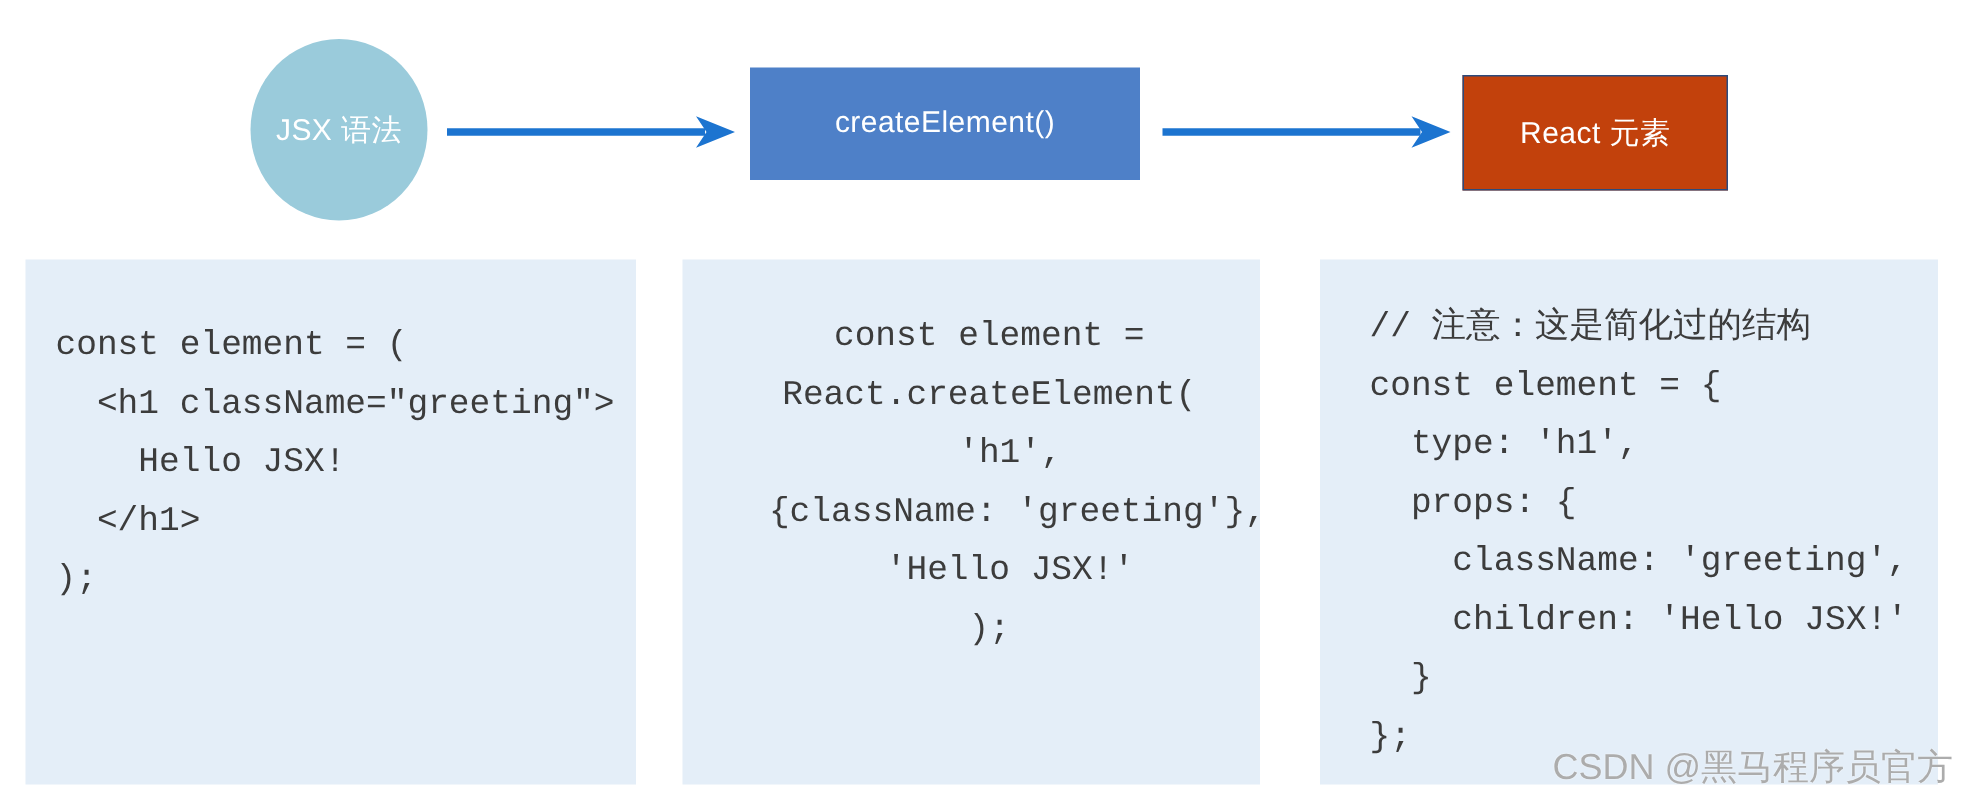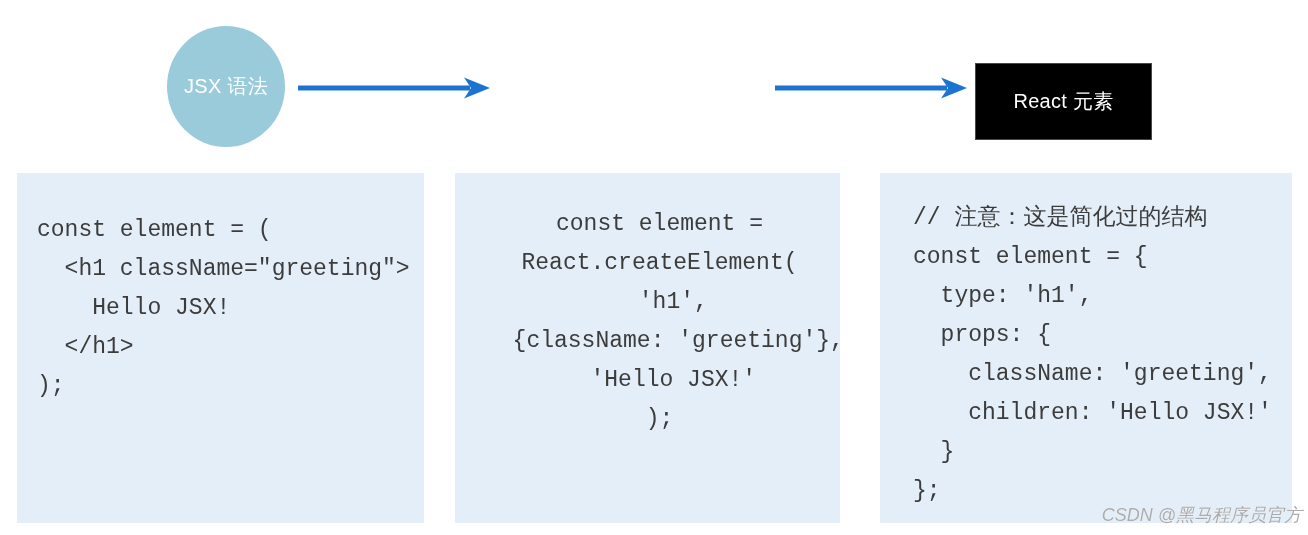--- a/index.html
+++ b/index.html
@@ -28,23 +28,23 @@
     width: 118px; height: 121px;
     background: #9ACBDB;
     border-radius: 50%;
   }
   .node-mid {
     left: 500px; top: 45px;
     width: 260px; height: 75px;
     background: #4E80C8;
   }
   .node-dark {
-    left: 975px; top: 63px;
+    left: 975px; top: 50px;
     width: 177px; height: 77px;
-    background: #000000;
+    background: #c2410c;
     border: 1px solid #2C4A7C;
     box-sizing: border-box;
   }
 
   
   .arrow { position: absolute; width: 196px; height: 24px; }
   .arrow-1 { left: 296px; top: 76px; }
   .arrow-2 { left: 773px; top: 76px; }
   .arrow line { stroke: #1C74D0; stroke-width: 5; }
   .arrow path { fill: #1C74D0; }
@@ -66,40 +66,42 @@
   }
   .code-1 { left: 17px;  width: 407px; padding: 38px 6px 0 20px; }
   .code-2 { left: 455px; width: 385px; padding: 32px 6px 0 30px; text-align: center; }
   .code-3 { left: 880px; width: 412px; padding: 26px 15px 0 33px; }
 
   
   .watermark {
     position: absolute;
     right: 6px;
     bottom: 8px;
-    font-size: 18px;
+    font-size: 24px;
     color: #ACACAC;
     text-shadow: 0 0 1px #ffffff;
-    font-style: italic;
   }
 </style>
 </head>
 <body>
 
 <div class="canvas">
 
   <div class="node node-ellipse">
     <span>JSX 语法</span>
   </div>
 
   <svg class="arrow arrow-1" viewBox="0 0 196 24" aria-hidden="true">
     <line x1="2" y1="12" x2="174" y2="12"></line>
     <path d="M168,1.5 L194,12 L168,22.5 L175,12 Z"></path>
   </svg>
 
+  <div class="node node-mid">
+    <span>createElement()</span>
+  </div>
 
   <svg class="arrow arrow-2" viewBox="0 0 196 24" aria-hidden="true">
     <line x1="2" y1="12" x2="174" y2="12"></line>
     <path d="M168,1.5 L194,12 L168,22.5 L175,12 Z"></path>
   </svg>
 
   <div class="node node-dark">
     <span>React 元素</span>
   </div>
 

